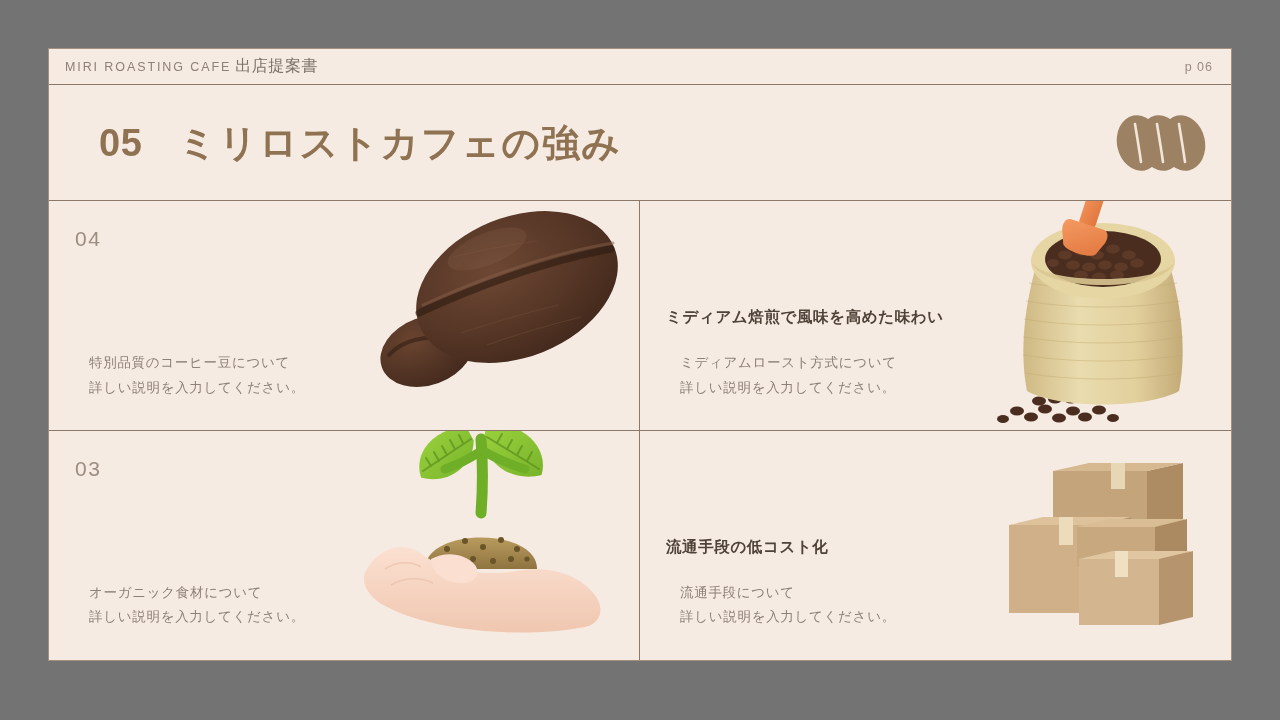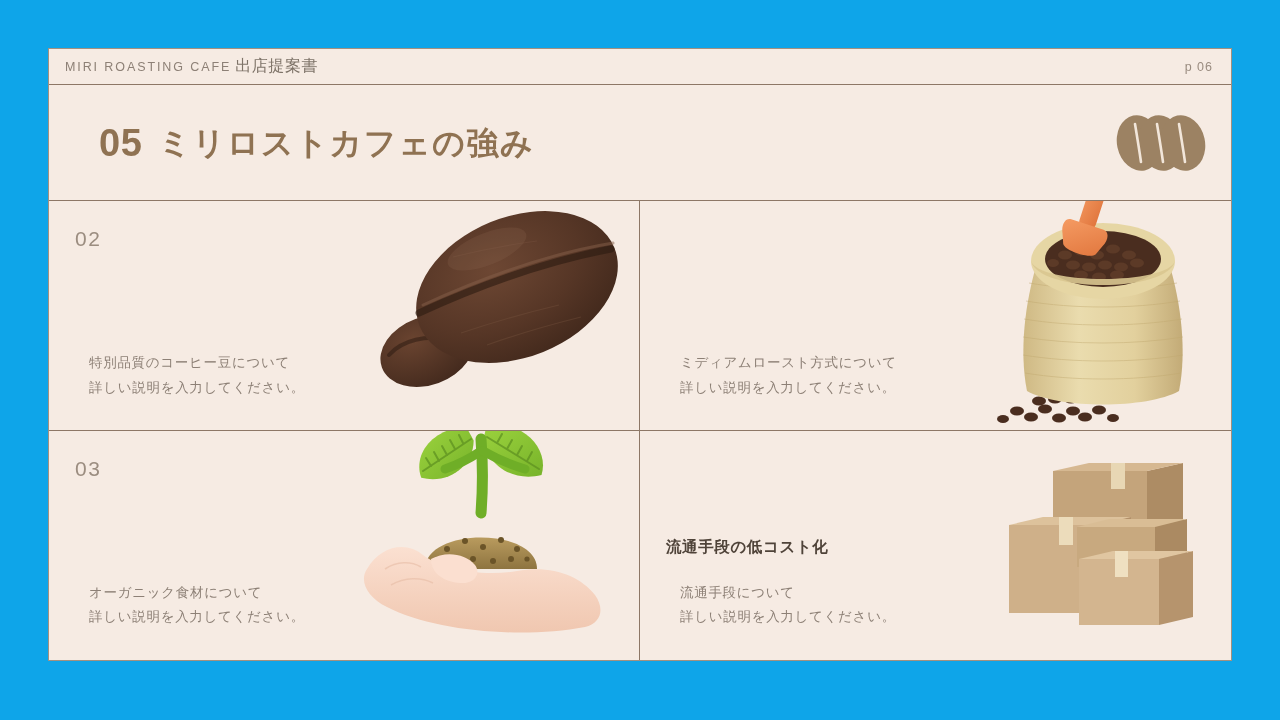--- a/index.html
+++ b/index.html
@@ -5,21 +5,21 @@
   * { margin:0; padding:0; box-sizing:border-box; }
   html, body {
     width:1280px; height:720px;
     background:#ead9c8;
     font-family:"Liberation Sans", sans-serif;
     overflow:hidden;
   }
   #slide {
     position:relative;
     width:1280px; height:720px;
-    background:#0ea5e9;
+    background:#737373;
   }
   
   #panel {
     position:absolute;
     left:48px; top:48px;
     width:1184px; height:613px;
     background:#f6ebe3;
     border:1px solid #a3907f;
     display:flex; flex-direction:column;
   }
@@ -52,23 +52,23 @@
     position:relative;
     display:flex; align-items:center;
     padding-left:50px;
   }
   .title-num {
     font-size:38px; font-weight:700;
     color:#8f7252; letter-spacing:.5px;
     line-height:1;
   }
   .title-text {
-    font-size:32px; font-weight:700;
+    font-size:38px; font-weight:700;
     color:#8f7252; letter-spacing:1.5px;
-    margin-left:16px; line-height:1;
+    margin-left:36px; line-height:1;
   }
   
   #beanlogo {
     position:absolute; right:22px; top:50%;
     transform:translateY(-50%);
     width:96px; height:62px;
   }
   
   #grid {
     flex:1 1 auto;
@@ -137,21 +137,21 @@
           <path d="M22 12 C 24 24, 26 36, 28 50"></path>
           <path d="M44 12 C 46 24, 48 36, 50 50"></path>
           <path d="M66 12 C 68 24, 70 36, 72 50"></path>
         </g>
       </svg>
     </div>
 
     <div id="grid">
 
       <div class="cell c1">
-        <div class="cell-num">02</div>
+        <div class="cell-num">04</div>
         <div class="cell-body">特別品質のコーヒー豆について
 詳しい説明を入力してください。</div>
 
         <svg class="art" id="art1" viewBox="0 0 290 190">
           <defs>
             <radialGradient id="bg1" cx="42%" cy="32%" r="78%">
               <stop offset="0%" stop-color="#6d4733"></stop>
               <stop offset="55%" stop-color="#563626"></stop>
               <stop offset="100%" stop-color="#3e261a"></stop>
             </radialGradient>
@@ -168,20 +168,21 @@
           <g stroke="#7a5741" stroke-width="1.1" fill="none" opacity=".35">
             <path d="M96 52 C 120 46, 150 40, 180 36"></path>
             <path d="M104 128 C 134 118, 168 108, 202 100"></path>
             <path d="M130 140 C 158 130, 192 120, 224 112"></path>
           </g>
           <ellipse cx="130" cy="44" rx="42" ry="16" fill="#8d6750" opacity=".22" transform="rotate(-22 130 44)"></ellipse>
         </svg>
       </div>
 
       <div class="cell c2">
+        <div class="cell-heading">ミディアム焙煎で風味を高めた味わい</div>
         <div class="cell-body">ミディアムロースト方式について
 詳しい説明を入力してください。</div>
 
         <svg class="art" id="art2" viewBox="0 0 250 270">
           <defs>
             <linearGradient id="sack" x1="0" y1="0" x2="1" y2="0">
               <stop offset="0%" stop-color="#cfb984"></stop>
               <stop offset="35%" stop-color="#eadcae"></stop>
               <stop offset="70%" stop-color="#e2d09d"></stop>
               <stop offset="100%" stop-color="#c3ab77"></stop>

